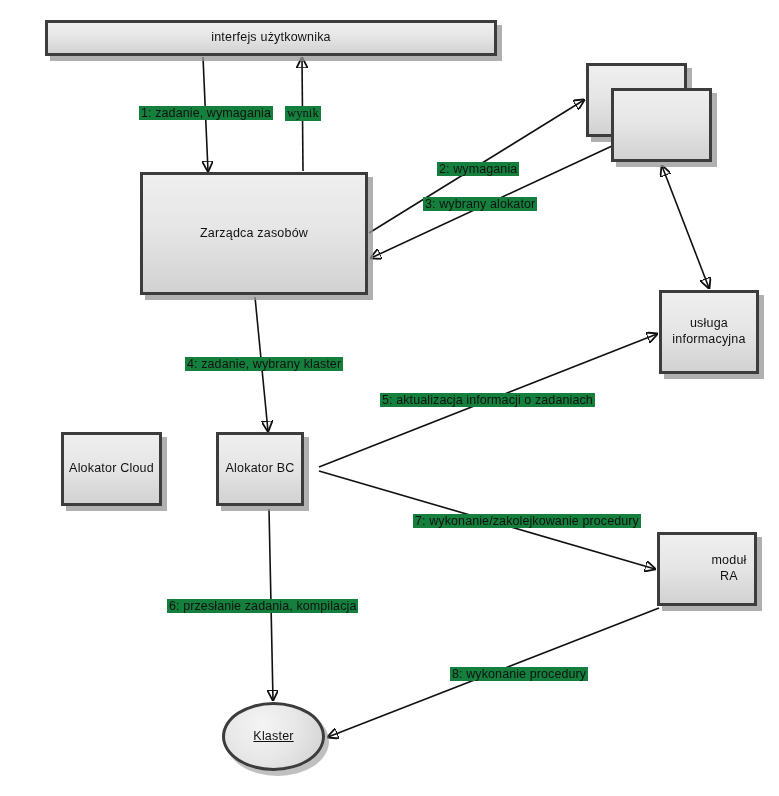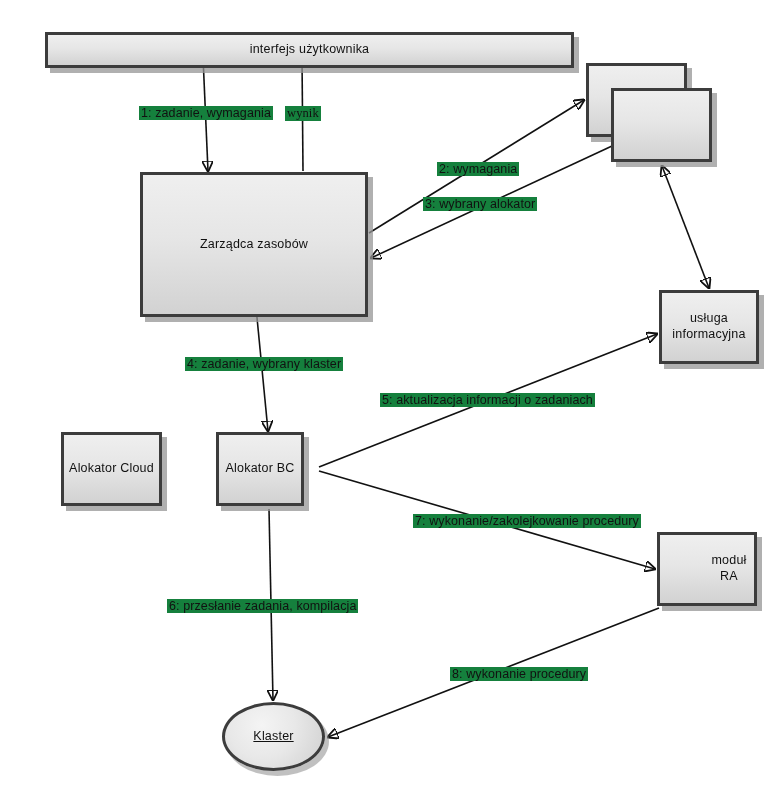--- a/index.html
+++ b/index.html
@@ -90,33 +90,33 @@
         <line x1="612" y1="146" x2="371" y2="258" marker-end="url(#arrowEnd)"></line>
         <line x1="662" y1="166" x2="709" y2="288" marker-end="url(#arrowEnd)" marker-start="url(#arrowStart)"></line>
         <line x1="255" y1="297" x2="268" y2="431" marker-end="url(#arrowEnd)"></line>
         <line x1="319" y1="467" x2="657" y2="334" marker-end="url(#arrowEnd)"></line>
         <line x1="319" y1="471" x2="655" y2="569" marker-end="url(#arrowEnd)"></line>
         <line x1="269" y1="509" x2="273" y2="700" marker-end="url(#arrowEnd)"></line>
         <line x1="659" y1="608" x2="328" y2="737" marker-end="url(#arrowEnd)"></line>
       </g>
   </svg>
   <div id="node-layer">
-      <div class="node" style="left: 45px; top: 32px; width: 529px; height: 36px;">
+      <div class="node" style="left: 45px; top: 20px; width: 452px; height: 36px;">
         <span class="node-label">interfejs użytkownika</span>
       </div>
       <div class="node" style="left: 586px; top: 63px; width: 101px; height: 74px;">
         <span class="node-label">Broker</span>
       </div>
       <div class="node" style="left: 611px; top: 88px; width: 101px; height: 74px;">
         <span class="node-label"></span>
       </div>
-      <div class="node" style="left: 140px; top: 172px; width: 228px; height: 145px;">
+      <div class="node" style="left: 140px; top: 172px; width: 228px; height: 123px;">
         <span class="node-label">Zarządca zasobów</span>
       </div>
-      <div class="node" style="left: 659px; top: 290px; width: 100px; height: 74px;">
+      <div class="node" style="left: 659px; top: 290px; width: 100px; height: 84px;">
         <span class="node-label">usługa informacyjna</span>
       </div>
       <div class="node" style="left: 61px; top: 432px; width: 101px; height: 74px;">
         <span class="node-label">Alokator Cloud</span>
       </div>
       <div class="node" style="left: 216px; top: 432px; width: 88px; height: 74px;">
         <span class="node-label">Alokator BC</span>
       </div>
       <div class="node" style="left: 657px; top: 532px; width: 100px; height: 74px; padding-left: 44px;">
         <span class="node-label">moduł RA</span>

